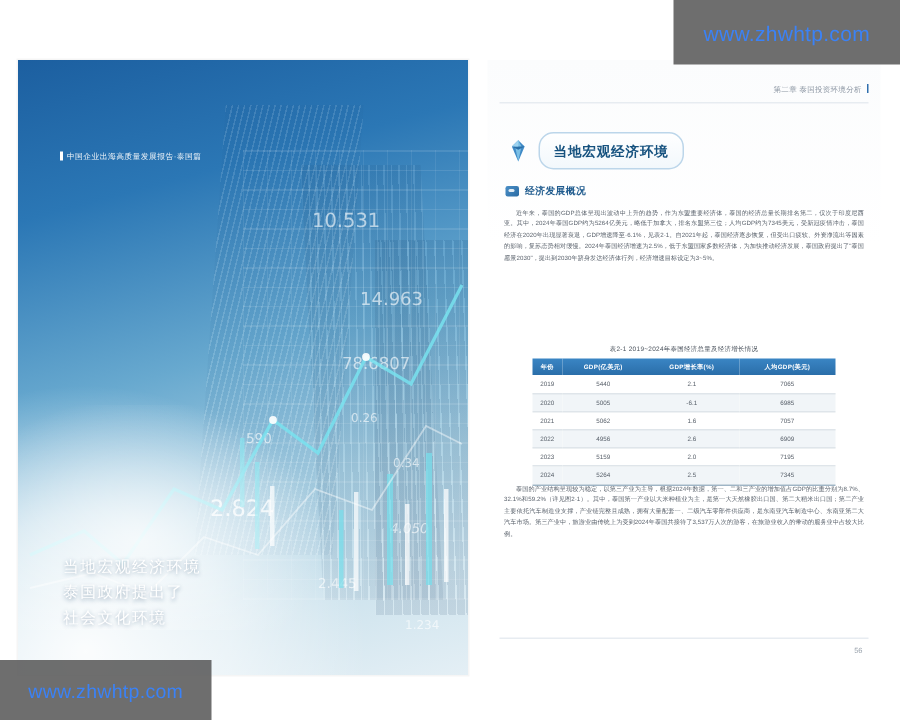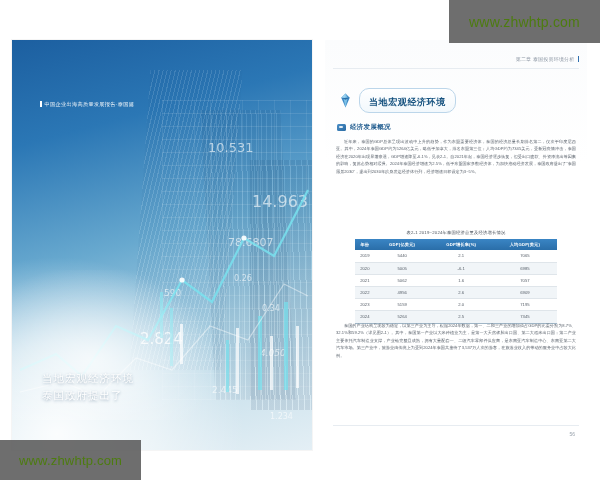--- a/index.html
+++ b/index.html
@@ -179,38 +179,38 @@
   .page-num {
     position:absolute; right: 12px; bottom: 13px;
     font-size: 5px; color:#9aa3ad;
   }
 
   
   .wm {
     position:absolute; background: rgba(90,90,90,0.88);
     display:flex; align-items:center; justify-content:center;
   }
-  .wm span { color:#4d7c0f; font-size: 14px; font-weight: 400; letter-spacing: .2px; }
+  .wm span { color:#3b82f6; font-size: 14px; font-weight: 400; letter-spacing: .2px; }
   .wm-tr { right: 0px; top: 0px; width: 151px; height: 43px; }
   .wm-bl { left: 0px; bottom: 0px; width: 141px; height: 40px; }
   .wm-bl span { font-size: 13px; }
 </style>
 </head>
 <body>
 
 <div id="stage">
 
   <div class="cover">
     <div class="bld bld-a"></div>
     <div class="bld bld-b"></div>
     <div class="bld bld-c"></div>
     <div class="bld-grid"></div>
 
     <div class="ghost-num" style="left:196px; top:100px; font-size:13px;">10.531</div>
-    <div class="ghost-num" style="left:240px; top:152px; font-size:16px;">14.963</div>
+    <div class="ghost-num" style="left:228px; top:152px; font-size:12px;">14.963</div>
     <div class="ghost-num" style="left:216px; top:196px; font-size:11px;">78.6807</div>
     <div class="ghost-num" style="left:128px; top:290px; font-size:15px; color:rgba(255,255,255,0.78);">2.824</div>
     <div class="ghost-num" style="left:248px; top:308px; font-size:9px;font-style:italic;">4.050</div>
     <div class="ghost-num" style="left:200px; top:345px; font-size:9px;">2.445</div>
     <div class="ghost-num" style="left:258px; top:372px; font-size:8px;">1.234</div>
     <div class="ghost-num" style="left:222px; top:234px; font-size:8px;">0.26</div>
     <div class="ghost-num" style="left:250px; top:264px; font-size:8px;">0.34</div>
     <div class="ghost-num" style="left:152px; top:248px; font-size:9px;">590</div>
 
     <div class="stick" style="left:148px; top:252px; width:3px; height:46px;"></div>
@@ -233,20 +233,21 @@
     <div class="cover-clouds"></div>
     <div class="cover-clouds2"></div>
 
 
     <div class="cover-kicker"><span class="bar"></span><span>中国企业出海高质量发展报告·泰国篇</span></div>
 
 
     <div class="cover-sublist">
       <div>当地宏观经济环境</div>
       <div>泰国政府提出了</div>
+      <div>社会文化环境</div>
     </div>
   </div>
 
   <div class="page">
     <div class="page-header"><span>第二章 泰国投资环境分析</span><span class="bar"></span></div>
     <div class="hr-top"></div>
 
     <div class="sec-head">
       <svg class="gem-icon" viewBox="0 0 24 24">
         <path d="M12 2 L18 8 L12 22 L6 8 Z" fill="#3f8ac6"></path>

